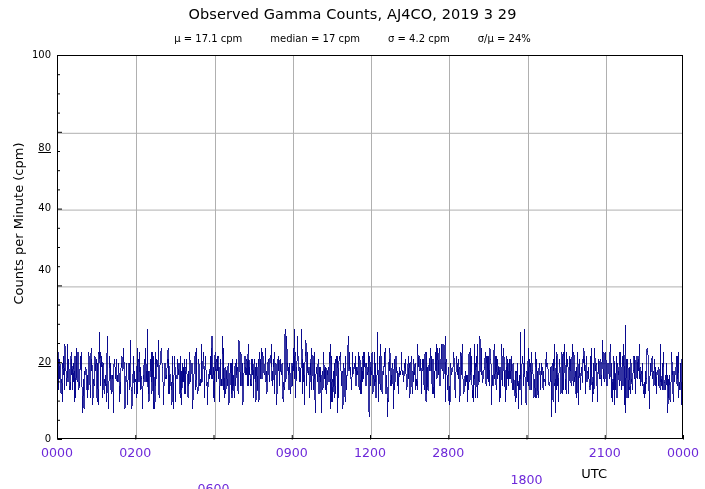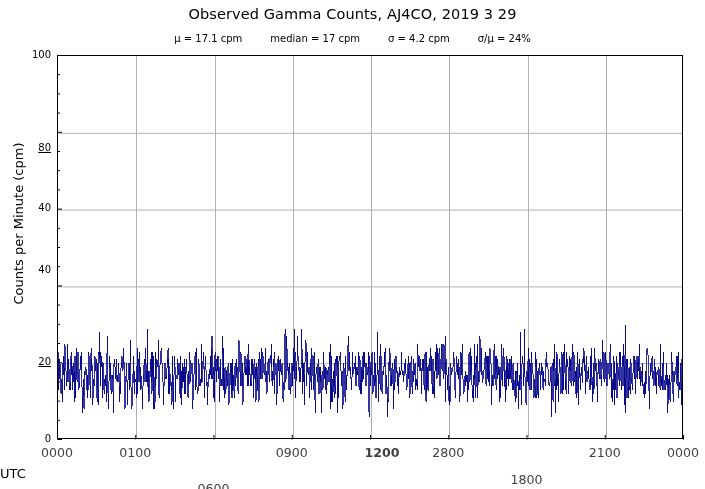--- a/index.html
+++ b/index.html
@@ -85,21 +85,21 @@
     width: 51px;
     height: 489px;
   }
   .xtick-label {
     position: absolute;
     width: 70px;
     margin-left: -35px;
     text-align: center;
     font-size: 12.6px;
     line-height: 12.6px;
-    color: #404040;
+    color: #6d28d9;
     top: 447px;
   }
   #xtick-container {
     position: absolute;
     left: 0;
     top: 0;
     width: 705px;
     height: 489px;
   }
 
@@ -112,21 +112,21 @@
     font-size: 13px;
     transform: rotate(-90deg);
     transform-origin: center center;
     color: #000;
   }
   #xlabel {
     position: absolute;
     left: 0;
     top: 466px;
     width: 607px;
-    text-align: left;
+    text-align: right;
     font-size: 13px;
     color: #000;
   }
 
   
   #ticks-svg {
     position: absolute;
     left: 0;
     top: 0;
     pointer-events: none;
@@ -197,24 +197,24 @@
 <div id="ytick-container">
     <div class="ytick-label" style="top: 432.5px;">0</div>
     <div class="ytick-label" style="top: 355.7px; text-decoration: underline;">20</div>
     <div class="ytick-label" style="top: 264px;">40</div>
     <div class="ytick-label" style="top: 202.1px;">40</div>
     <div class="ytick-label" style="top: 142px; text-decoration: underline;">80</div>
     <div class="ytick-label" style="top: 48.5px;">100</div>
   </div>
 <div id="xtick-container">
     <div class="xtick-label" style="left: 57px;">0000</div>
-    <div class="xtick-label" style="left: 135.25px;">0100</div>
+    <div class="xtick-label" style="left: 135.25px;">0200</div>
     <div class="xtick-label" style="left: 213.5px; margin-top: 36px;">0600</div>
     <div class="xtick-label" style="left: 291.75px;">0900</div>
-    <div class="xtick-label" style="left: 382px; font-weight: bold;">1200</div>
+    <div class="xtick-label" style="left: 370px;">1200</div>
     <div class="xtick-label" style="left: 448.25px;">2800</div>
     <div class="xtick-label" style="left: 526.5px; margin-top: 27px;">1800</div>
     <div class="xtick-label" style="left: 604.75px;">2100</div>
     <div class="xtick-label" style="left: 683px;">0000</div>
   </div>
 
 <div id="ylabel">Counts per Minute (cpm)</div>
 <div id="xlabel">UTC</div>
 
 </body></html>

